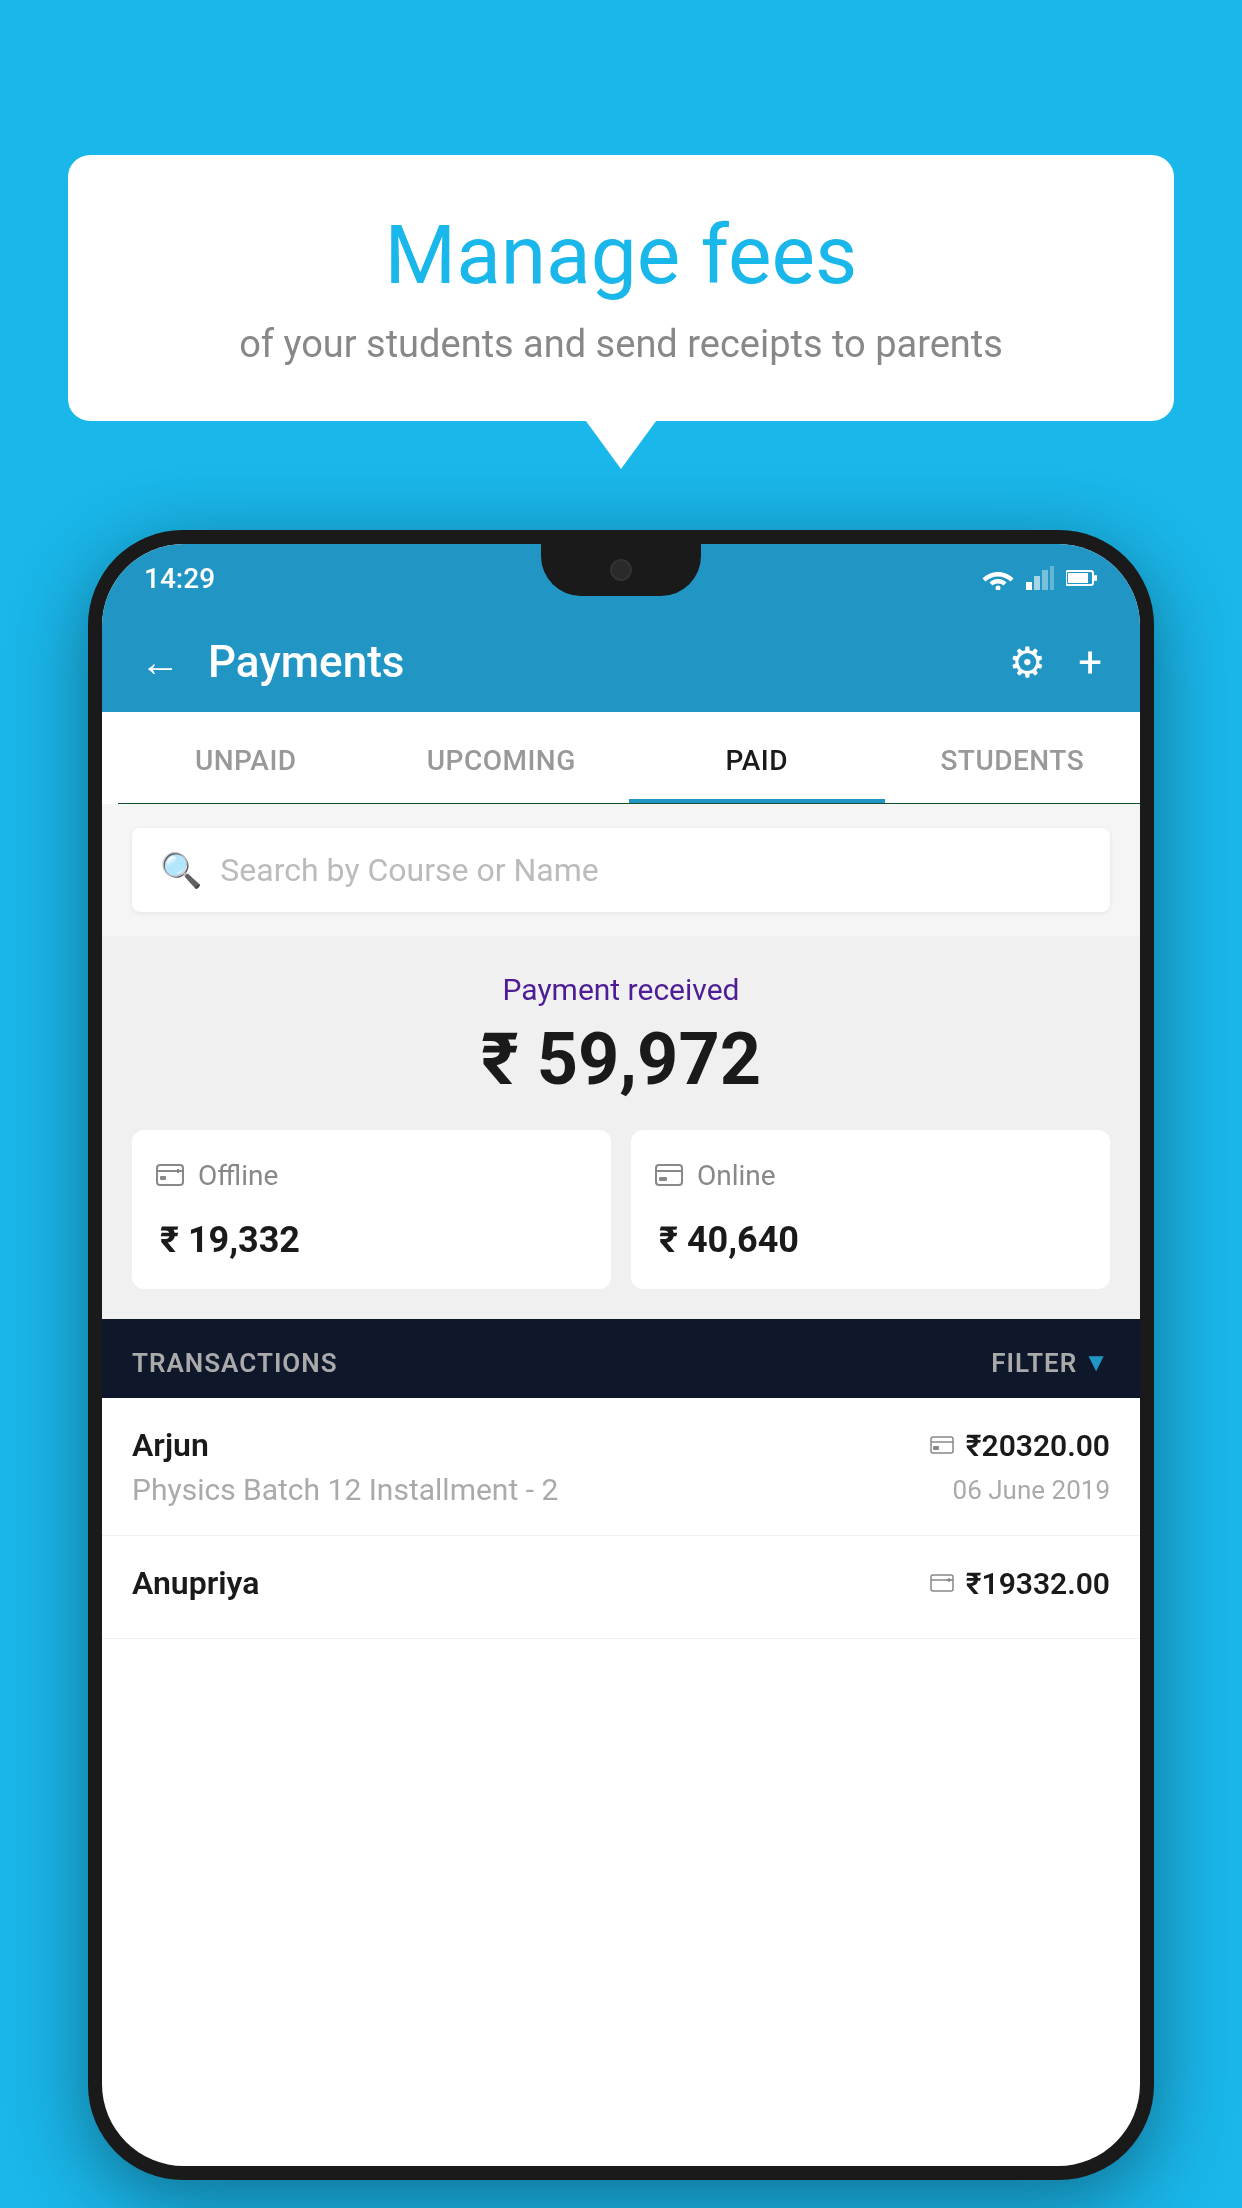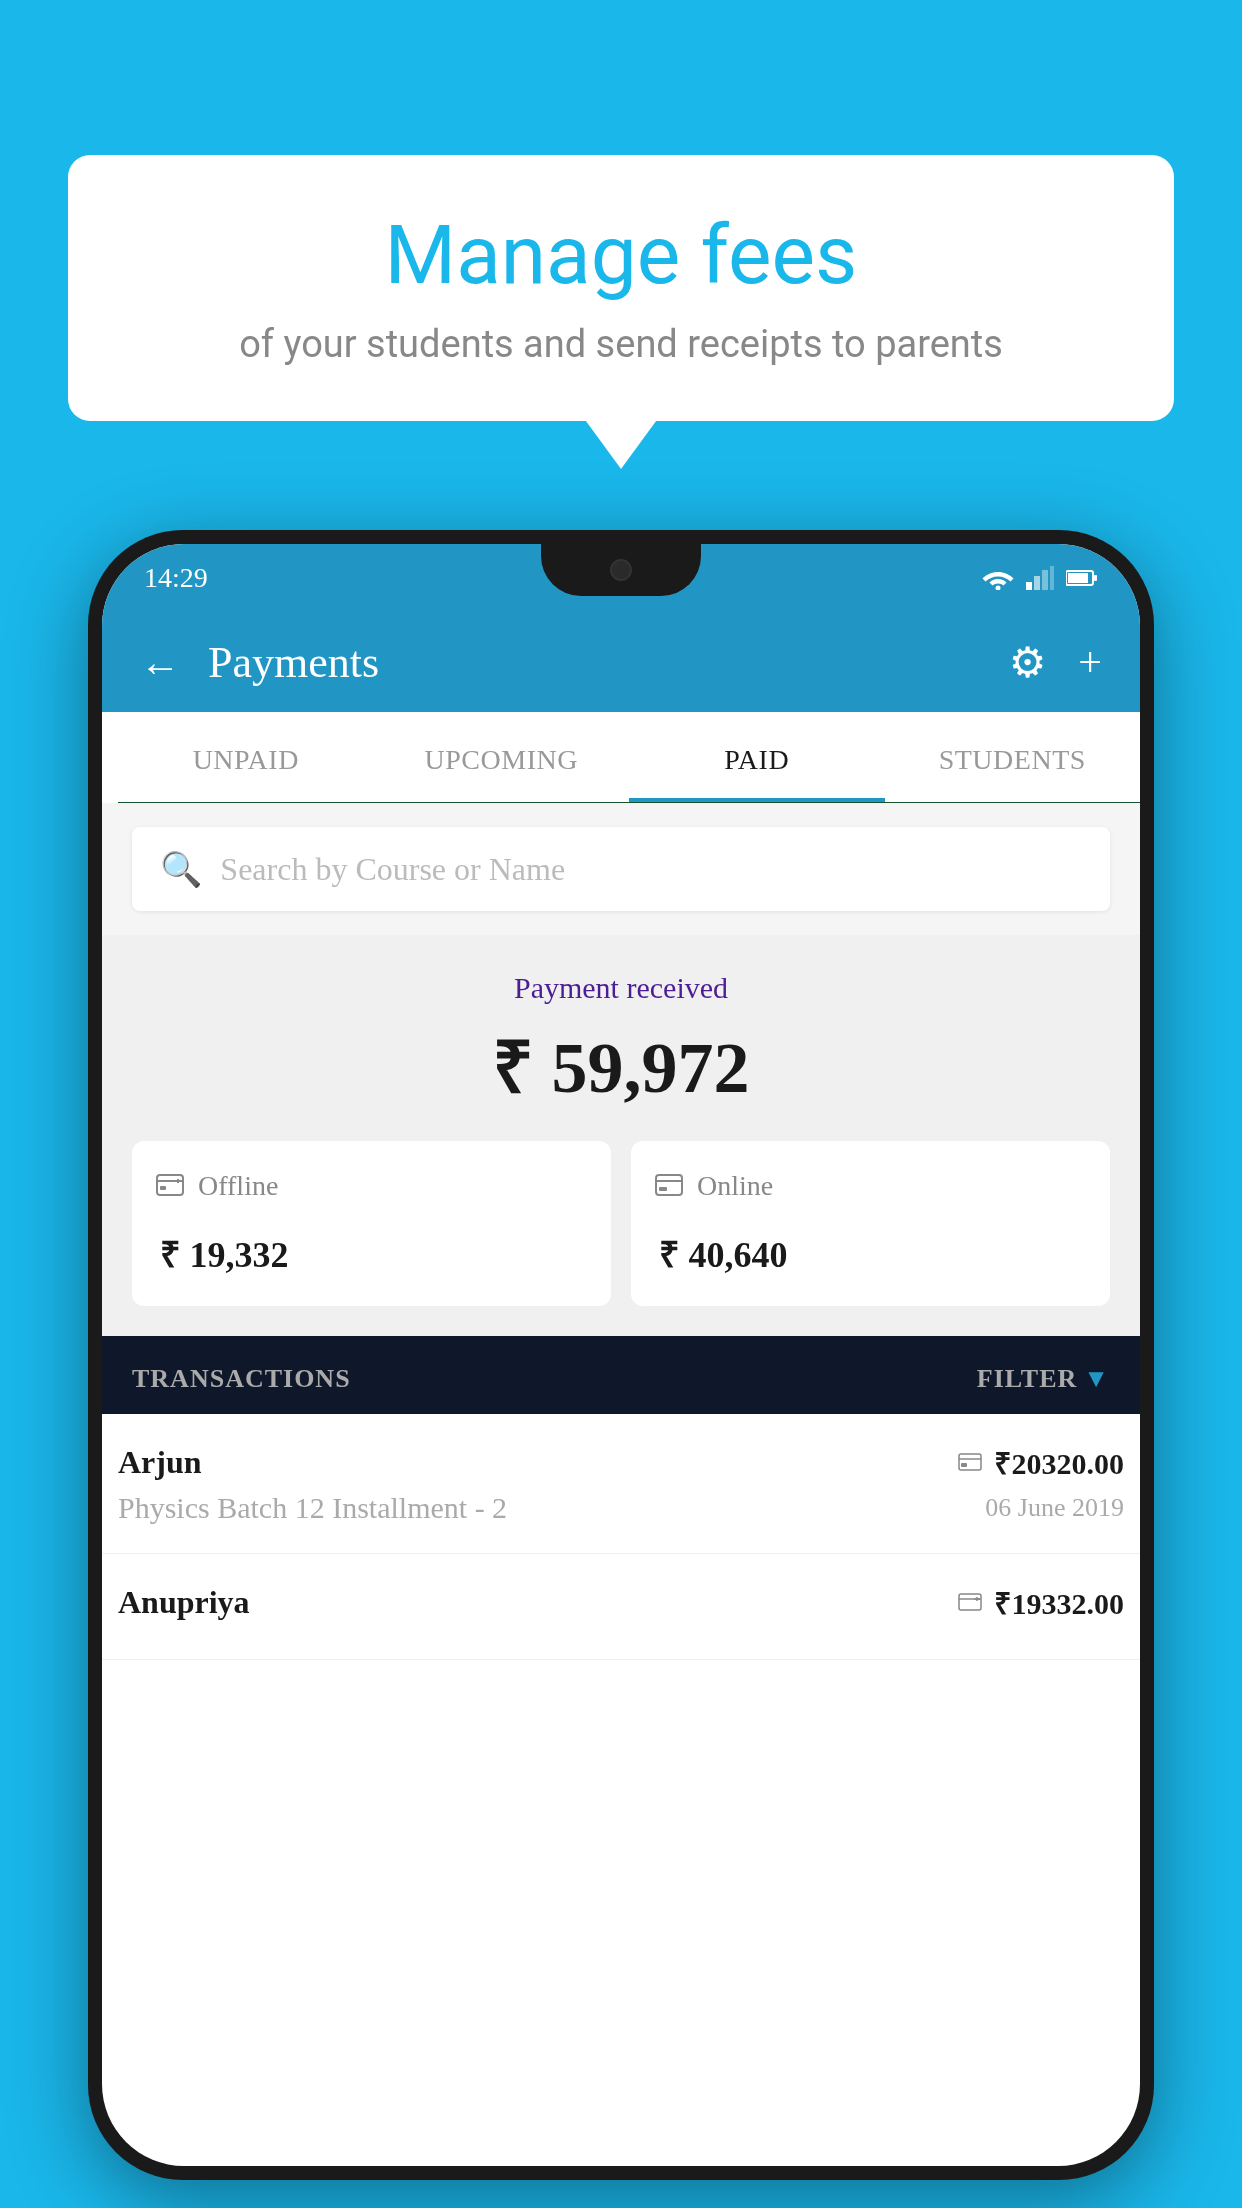--- a/index.html
+++ b/index.html
@@ -61,21 +61,20 @@
       position: absolute;
       top: 530px;
       left: 88px;
       right: 88px;
       width: 1066px;
       height: 1650px;
       background: #1a1a1a;
       border-radius: 95px;
       box-shadow: 0 20px 80px rgba(0,0,0,0.4);
       overflow: hidden;
-      font-family: Liberation Serif, serif;
     }
 
     
     .phone-top-bar {
       background: #2196c4;
       height: 68px;
       display: flex;
       align-items: center;
       justify-content: space-between;
       padding: 0 42px;
@@ -301,21 +300,21 @@
       color: #2196c4;
       font-size: 26px;
     }
 
     
     .transaction-list {
       background: white;
     }
 
     .transaction-item {
-      padding: 28px 16px;
+      padding: 28px 30px;
       border-bottom: 1px solid #f0f0f0;
     }
 
     .transaction-row-top {
       display: flex;
       justify-content: space-between;
       align-items: center;
       margin-bottom: 8px;
     }
 

